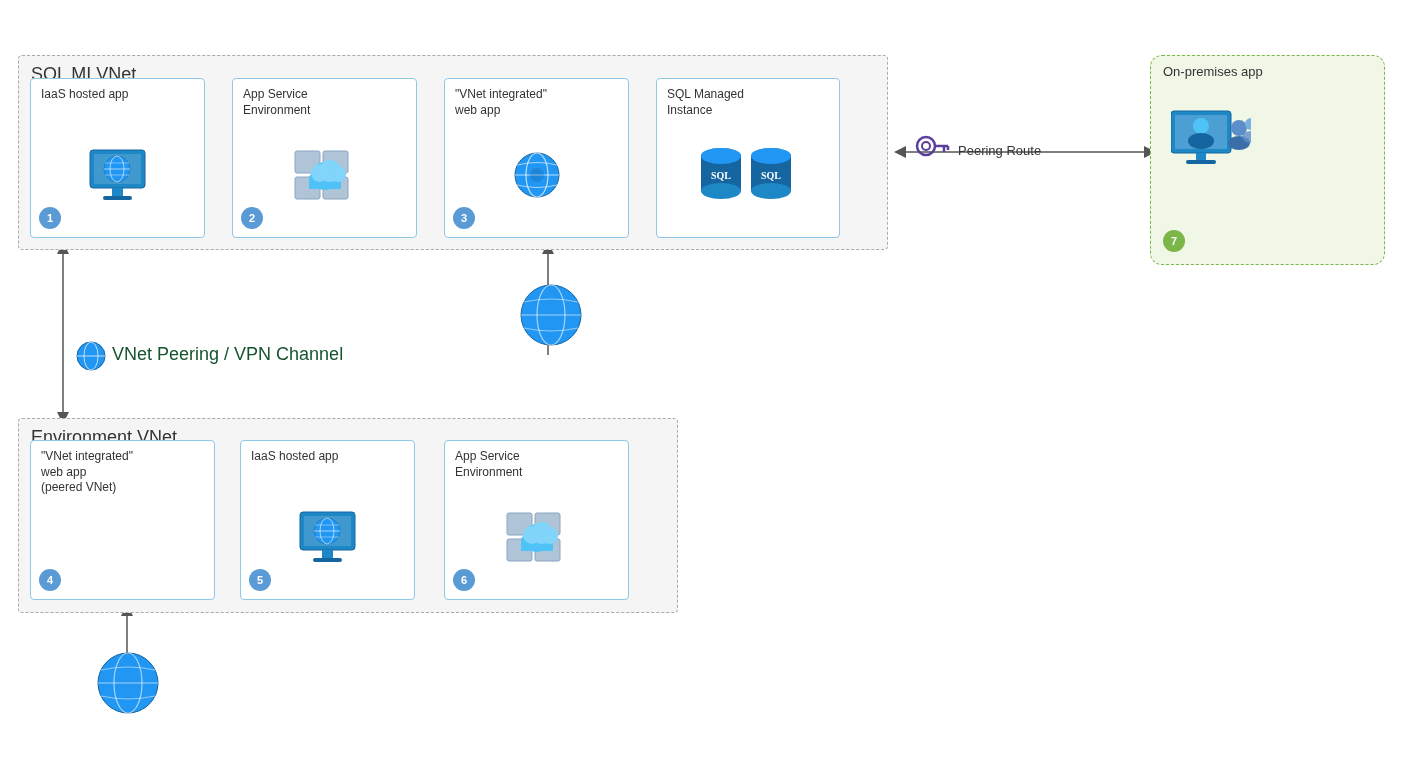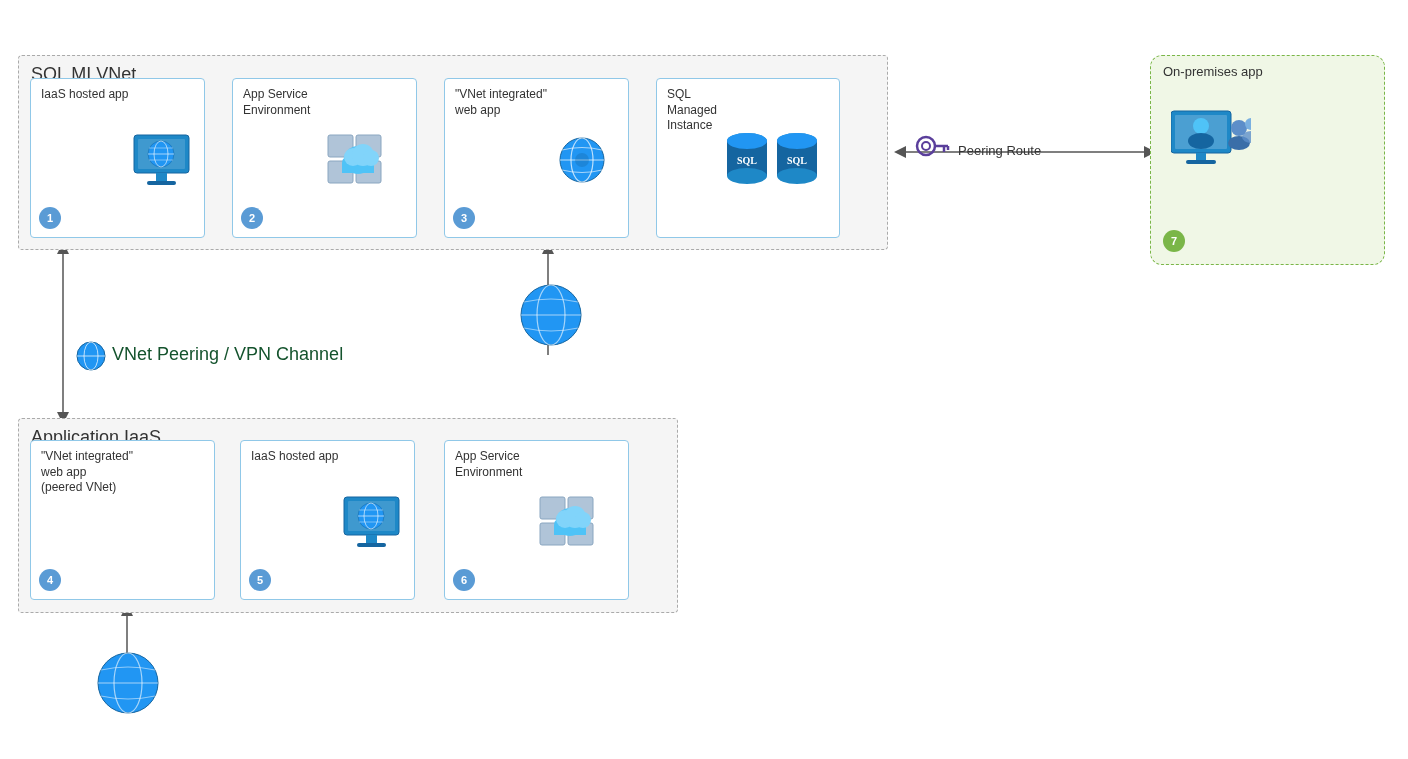--- a/index.html
+++ b/index.html
@@ -36,21 +36,21 @@
       font-weight: 400;
     }
 
     
     .component-card {
       position: absolute;
       border: 1.5px solid #90c8e8;
       border-radius: 4px;
       background: #fff;
       display: flex;
-      flex-direction: row;
+      flex-direction: column;
       padding: 8px 10px 10px 10px;
     }
 
     .card-label {
       font-size: 12px;
       color: #333;
       line-height: 1.3;
       min-height: 30px;
     }
 
@@ -248,21 +248,21 @@
       <circle cx="16" cy="16" r="14" fill="#2196f3" stroke="#1565a0" stroke-width="1"></circle>
       <ellipse cx="16" cy="16" rx="7" ry="14" fill="none" stroke="#fff" stroke-width="1" opacity="0.7"></ellipse>
       <line x1="2" y1="16" x2="30" y2="16" stroke="#fff" stroke-width="1" opacity="0.7"></line>
     </svg>
   </div>
   <div style="position:absolute;left:112px;top:344px;font-size:18px;color:#14532d;">
     <span>VNet Peering / VPN Channel</span>
   </div>
 
   <div class="vnet-box" style="left:18px;top:418px;width:660px;height:195px;">
-    <span class="vnet-label">Application IaaS</span>
+    <span class="vnet-label">Environment VNet</span>
   </div>
 
   <div class="component-card" style="left:30px;top:440px;width:185px;height:160px;">
     <div class="card-label">"VNet integrated"<br>web app<br>(peered VNet)</div>
     <div class="card-icon">
     </div>
     <div class="badge">4</div>
   </div>
 
   <div class="component-card" style="left:240px;top:440px;width:175px;height:160px;">

